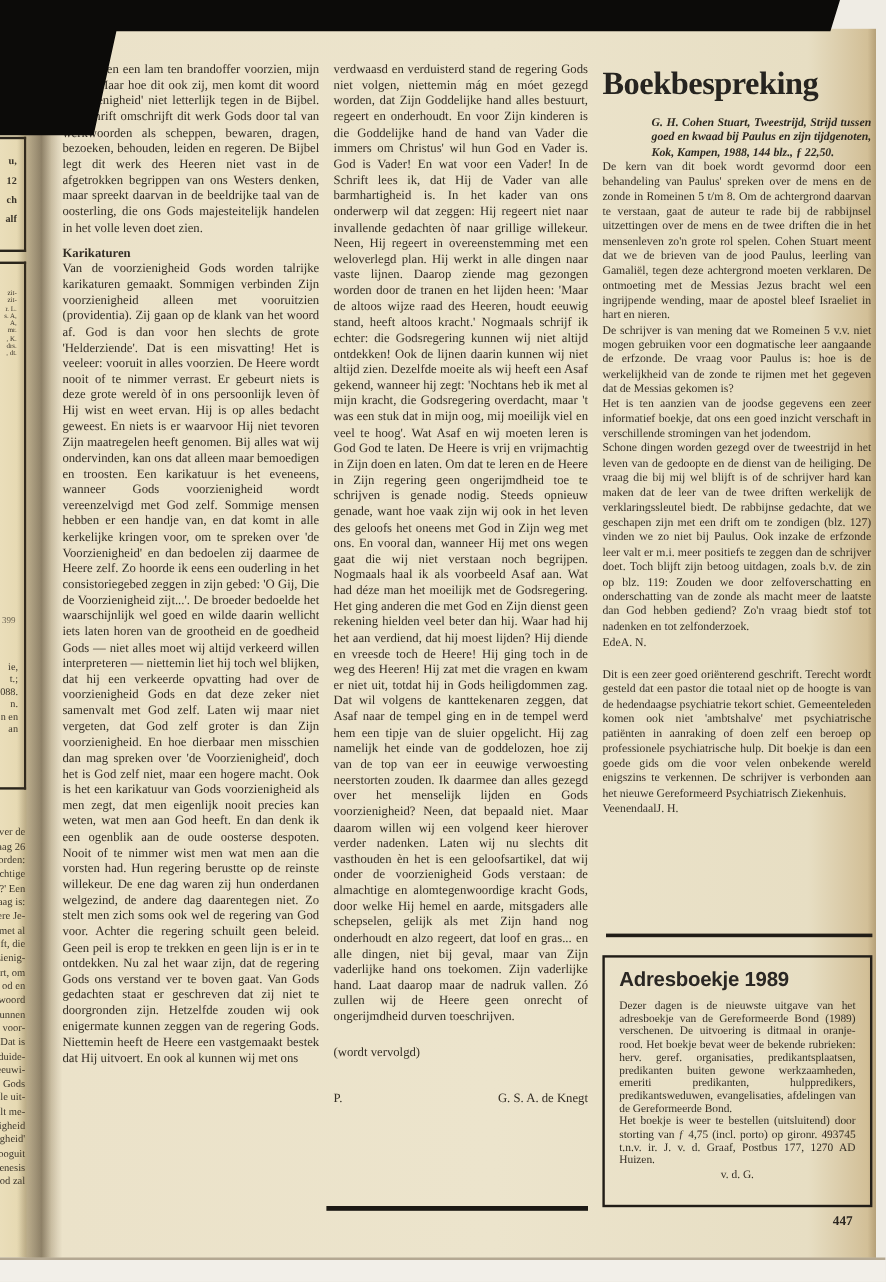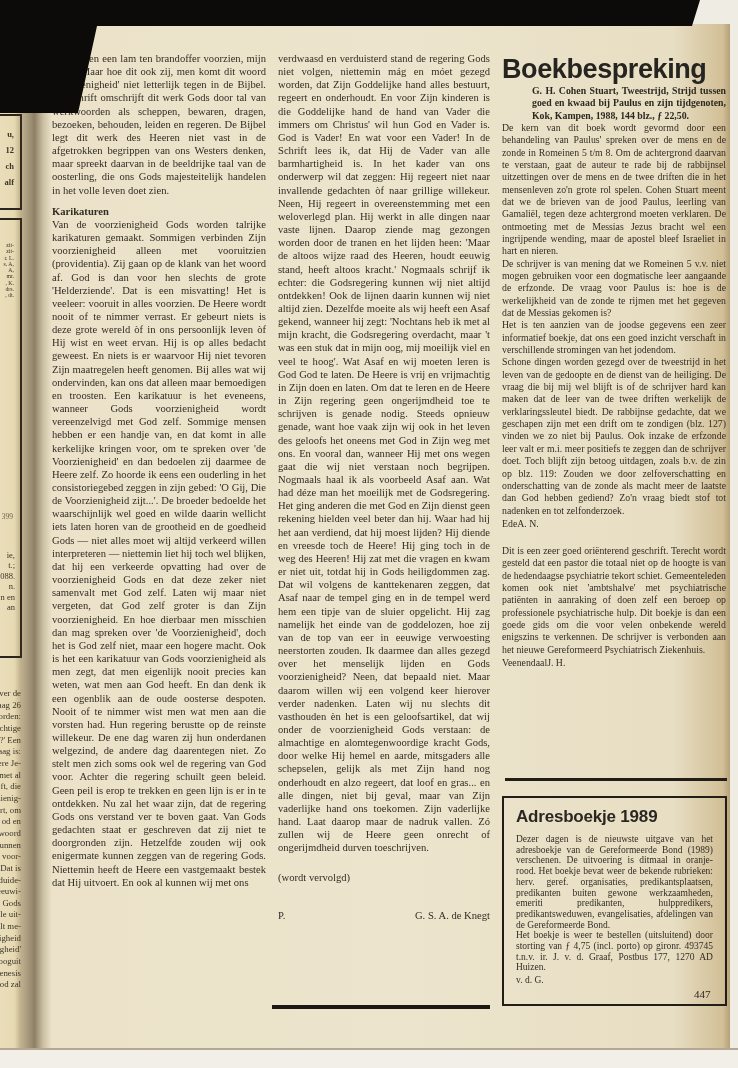--- a/index.html
+++ b/index.html
@@ -53,47 +53,47 @@
 
   .bodytext, .col p.para {
     font-size:10.6px; line-height:13.15px; text-align:justify; white-space:pre-line;
   }
   .subhead { font-weight:bold; font-size:10.6px; line-height:13.15px; margin-top:8px; }
   .note { font-size:10.6px; line-height:13.15px; margin-top:16px; }
   .sign-row { display:flex; justify-content:space-between; font-size:10.6px; margin-top:26px; }
 
   
   .bb-header {
-    font-family:Liberation Sans, sans-serif; font-size:27px; letter-spacing:-.4px;
-    color:#262420; 
+    font-family:Liberation Serif, serif; font-size:27px; letter-spacing:-.4px;
+    color:#262420; margin-bottom:12px;
   }
   .review { margin-bottom:16px; }
   .review-title {
-    font-weight:bold; font-size:9.8px; line-height:12.3px; margin-left:30px;
-    text-align:justify; color:#2e2920;
+    font-weight:bold; font-size:9.8px; line-height:12.3px; margin-left:41px;
+    text-align:justify; color:#2e2920;font-style:italic;
   }
   .review-body { font-size:9.8px; line-height:12.35px; text-align:justify; white-space:pre-line; }
   .review-sign { display:flex; justify-content:flex-start; font-size:9.8px; margin-top:1px; }
 
   .col3-rule { position:absolute; left:483px; top:754px; width:222px; height:3px; background:#211d17; }
   .col2-rule { position:absolute; left:250px; top:981px; width:218px; height:3.5px; background:#1c1914; }
 
   .adres-box {
     position:absolute; left:480px; top:772px; width:225px;
     border:2.5px solid #211d17; padding:9px 12px 19px;
   }
   .adres-heading {
     font-family:"Liberation Sans", sans-serif; font-size:17px; letter-spacing:-.2px;
     color:#2a2723; margin-bottom:7px;
   }
   .adres-body { font-size:9.5px; line-height:10.7px; text-align:justify; }
   .adres-body .em { }
-  .adres-sign { text-align:left; font-size:9.5px; margin-top:2px; }
-
-  .pagenum { position:absolute; left:672px; top:964px; font-weight:normal; font-size:11px; color:#2b2620; }
+  .adres-sign { text-align:center; font-size:9.5px; margin-top:2px; }
+
+  .pagenum { position:absolute; left:672px; top:988px; font-weight:bold; font-size:11px; color:#2b2620; }
 </style>
 </head>
 <body>
 
 <div class="scene">
 
   <div class="left-strip">
     <div class="frag-box frag-box1">
       <div class="frag">u,
 12

